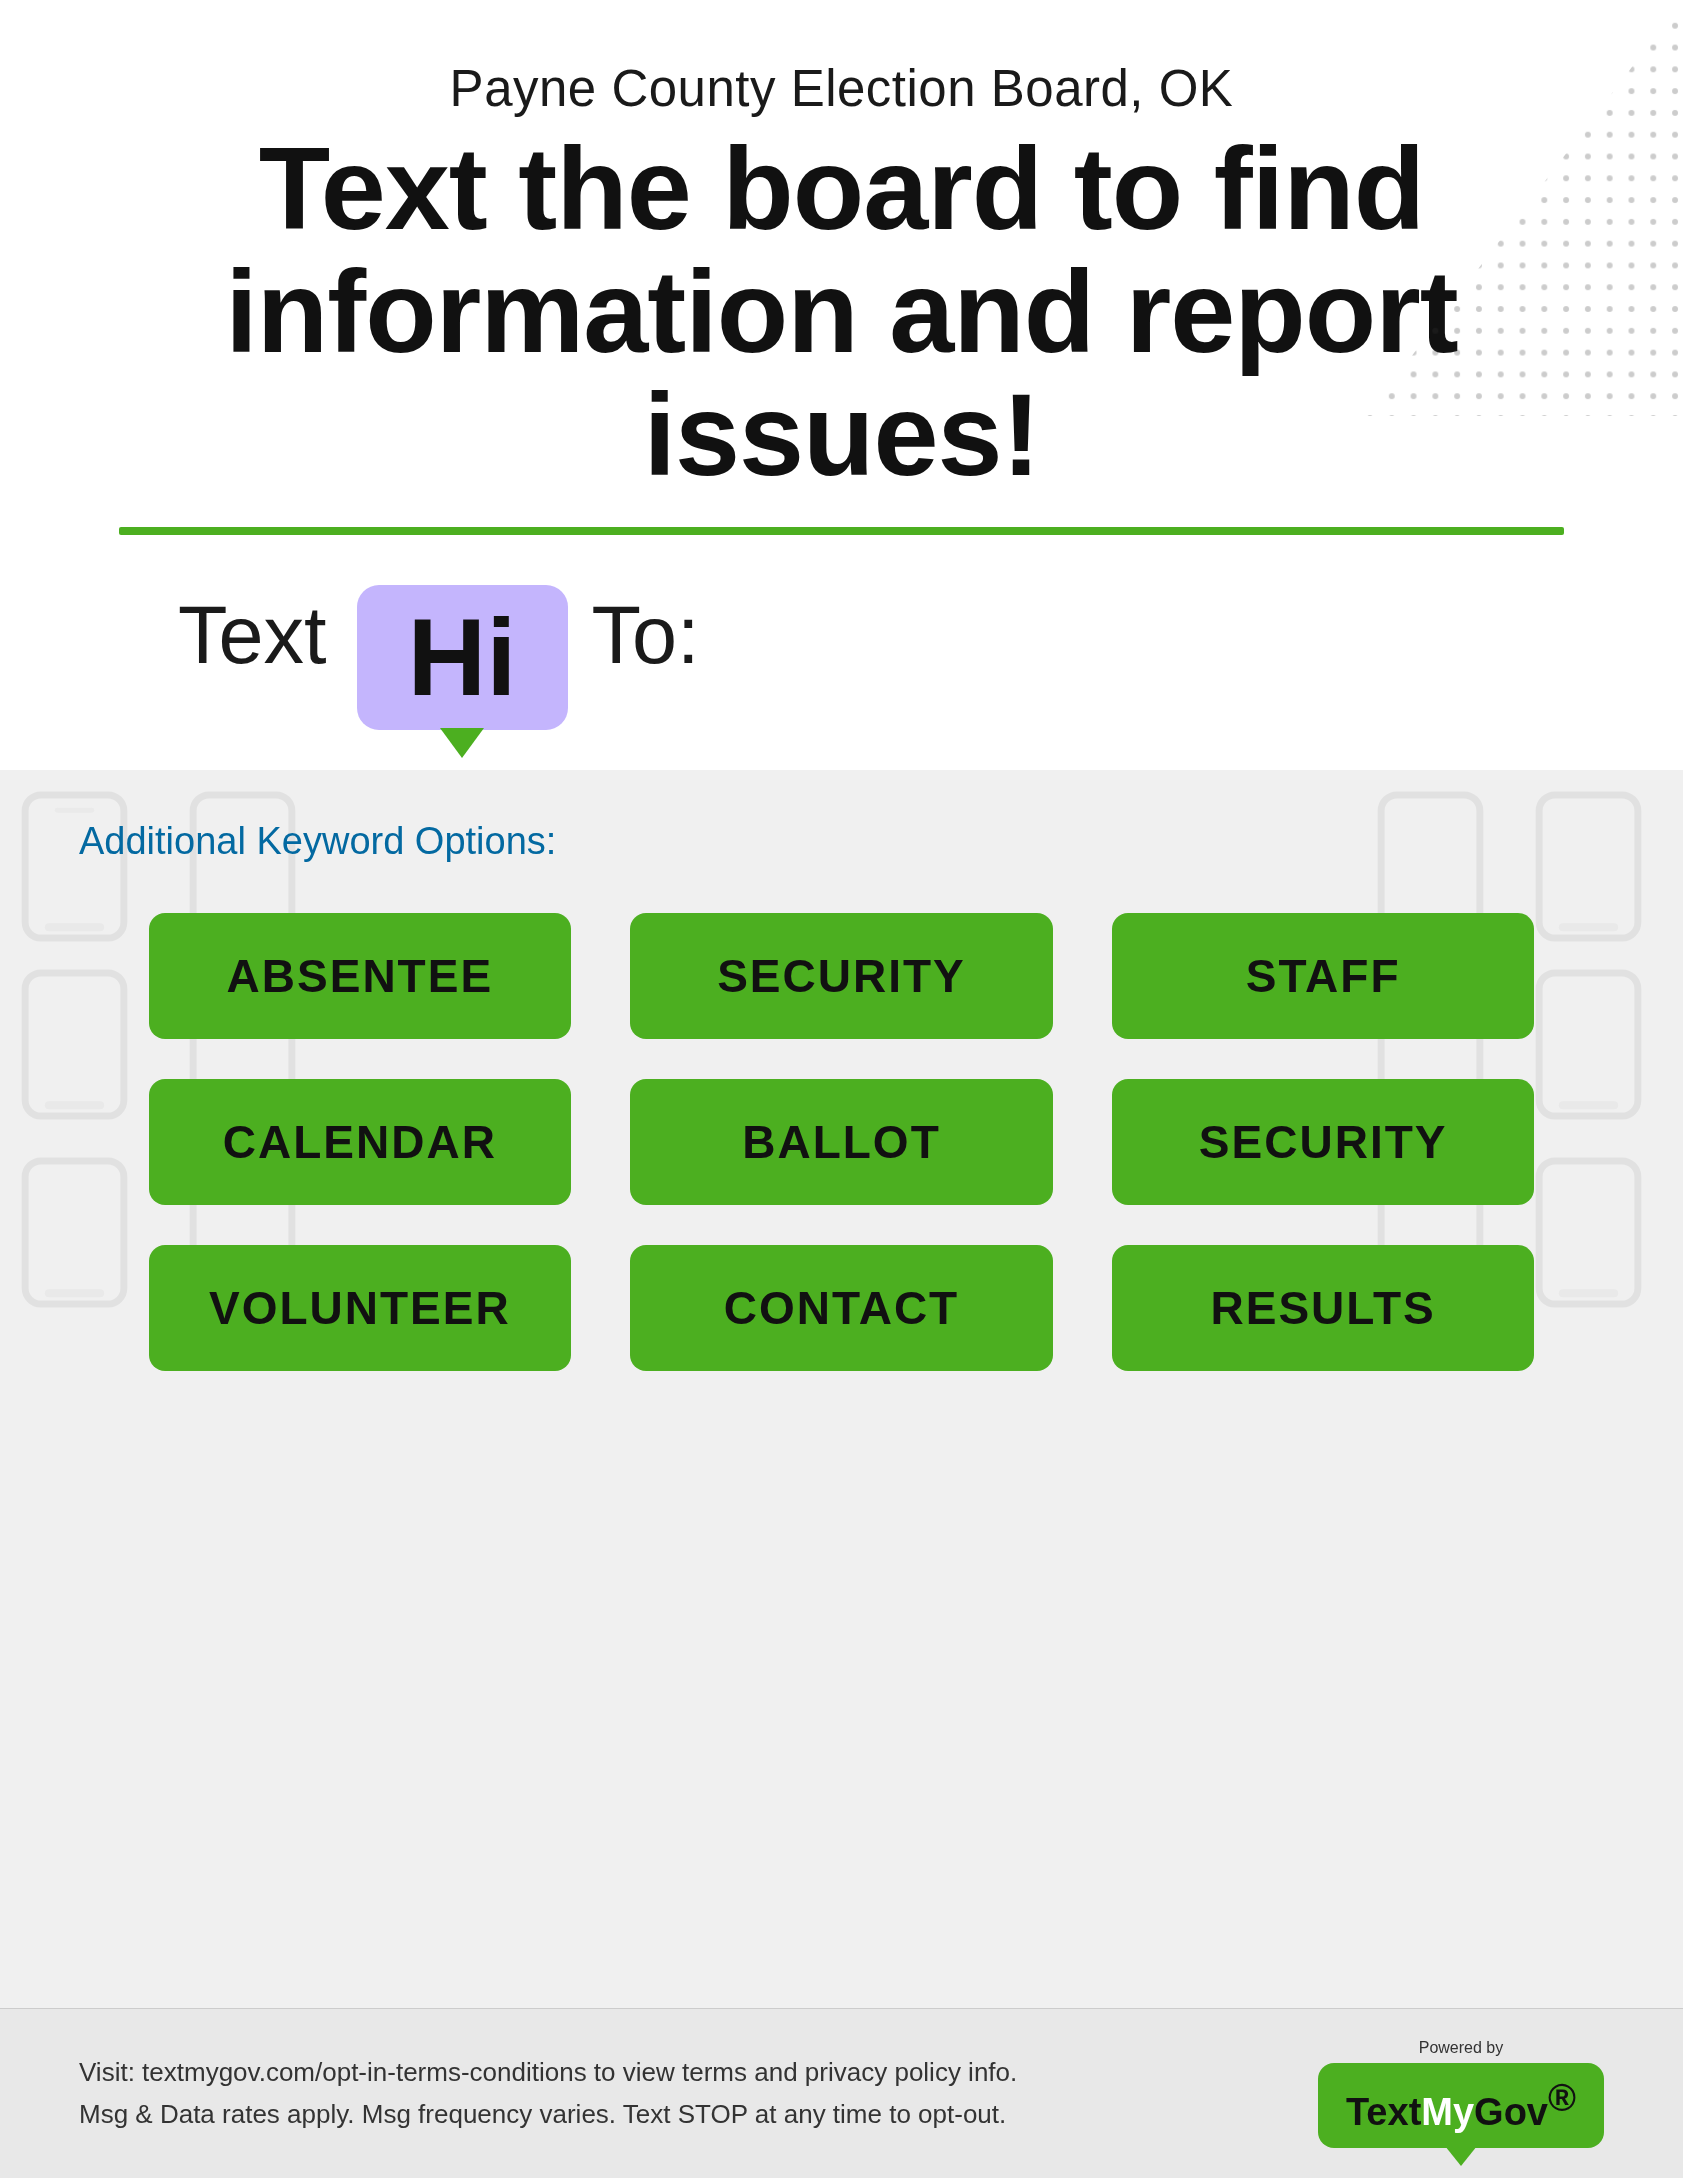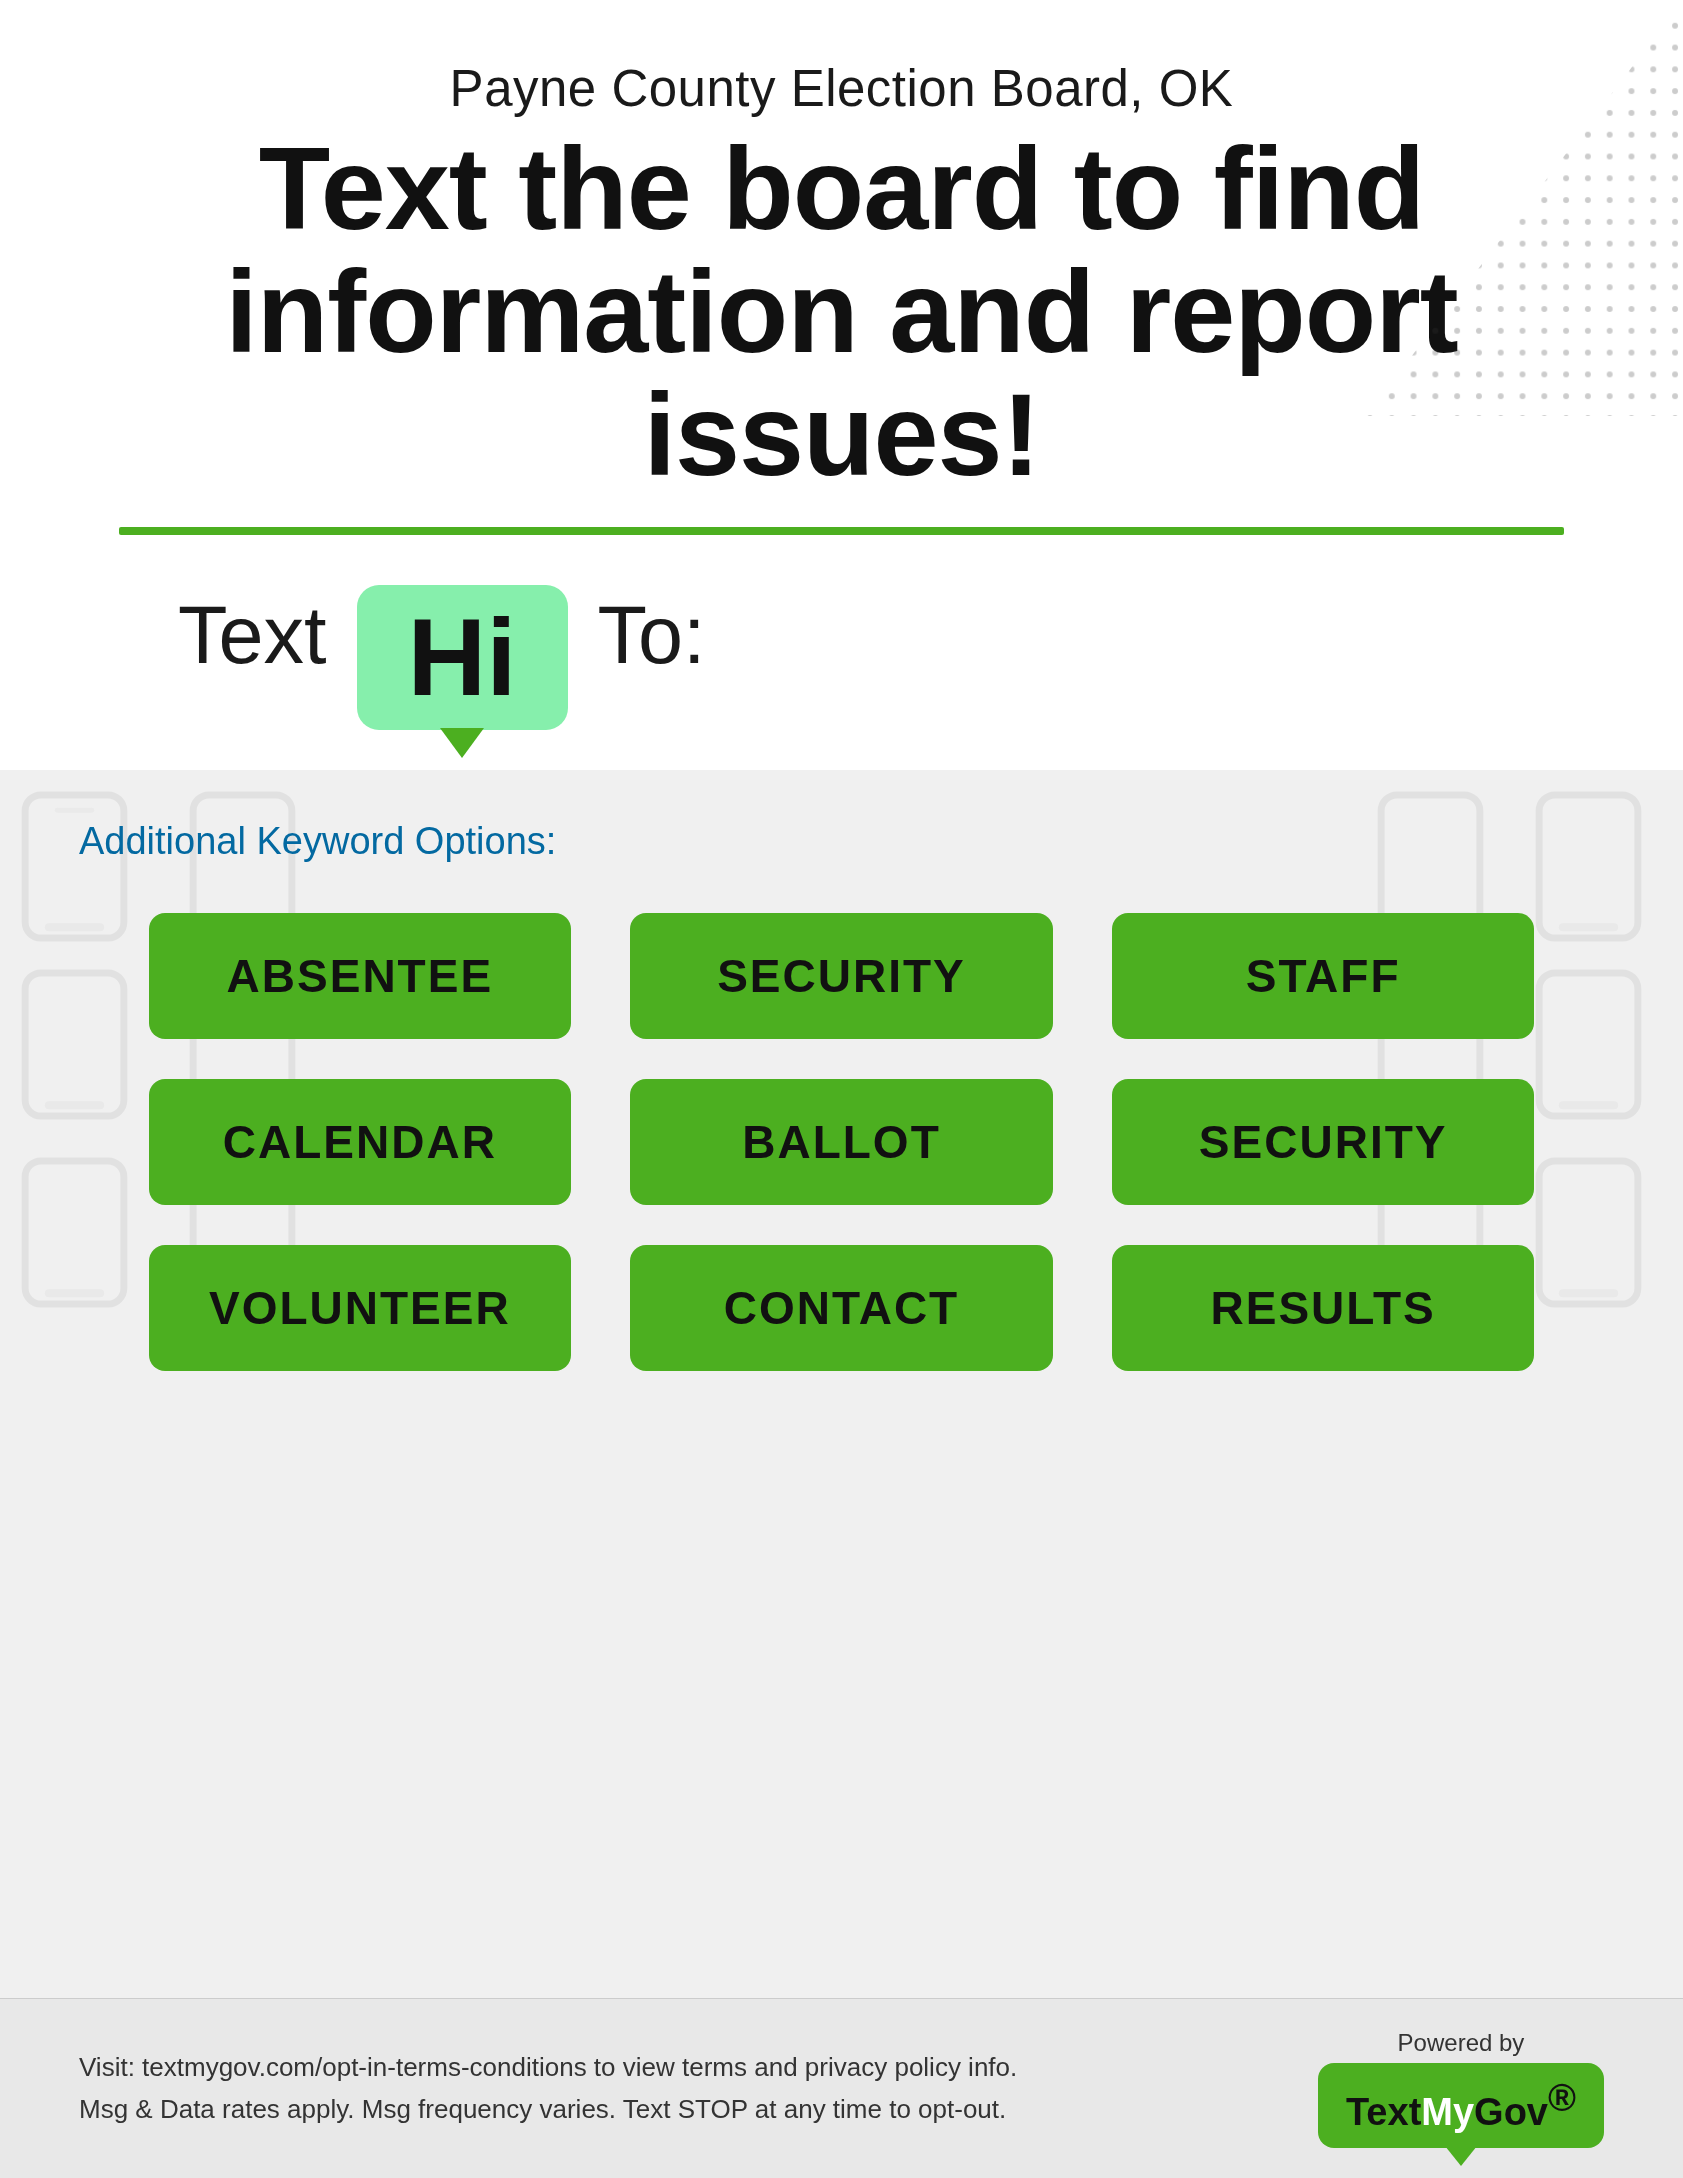--- a/index.html
+++ b/index.html
@@ -64,25 +64,25 @@
     .text-label {
       font-size: 81px;
       font-weight: 400;
       color: #1a1a1a;
       margin-right: 30px;
       line-height: 1.0;
       padding-top: 10px;
     }
 
     .hi-bubble {
-      background: #86efac;
+      background: #c4b5fd;
       border-radius: 22px;
       padding: 18px 51px;
       position: relative;
-      margin-right: 30px;
+      margin-right: 24px;
     }
 
     .hi-bubble::after {
       content: '';
       position: absolute;
       bottom: -28px;
       left: 50%;
       transform: translateX(-50%);
       width: 0;
       height: 0;
@@ -199,21 +199,21 @@
       line-height: 1.6;
     }
 
     .powered-by {
       display: flex;
       flex-direction: column;
       align-items: center;
     }
 
     .powered-by-label {
-      font-size: 24px;
+      font-size: 16px;
       color: #333;
       margin-bottom: 6px;
     }
 
     .textmygov-logo {
       background: #4caf20;
       border-radius: 16px;
       padding: 14px 28px;
       display: flex;
       align-items: center;

